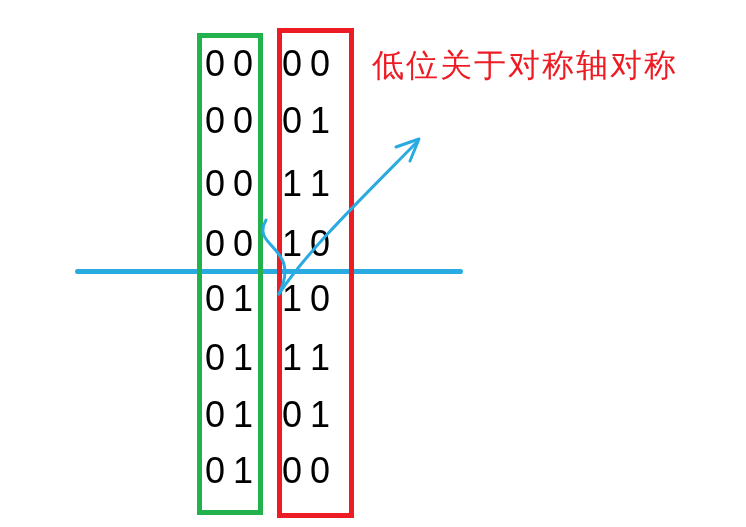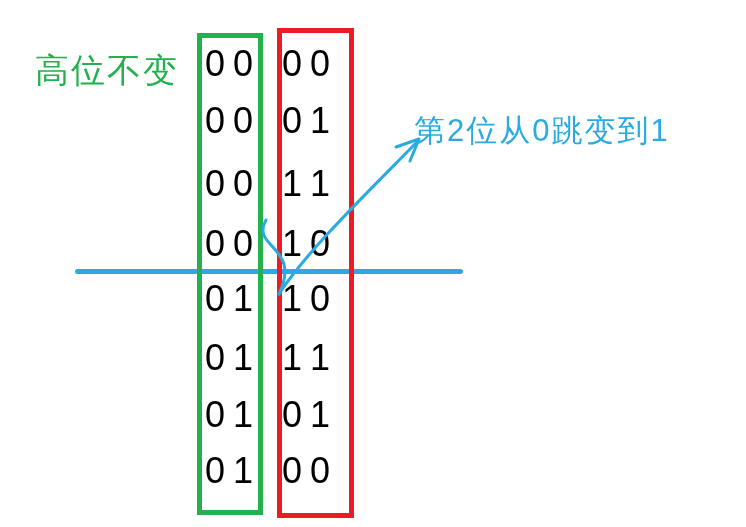--- a/index.html
+++ b/index.html
@@ -56,22 +56,21 @@
     left: 0; top: 0;
     width: 746px; height: 527px;
     pointer-events: none;
   }
 </style>
 </head>
 <body>
 
 <div class="canvas">
 
-  <span class="label label-green">高位不变</span>
-  <span class="label label-jump">第2位从0跳变到1</span>
+  <span class="label label-red">低位关于对称轴对称</span>
 
   <div class="axis-line"></div>
 
   <div class="box box-green"></div>
   <div class="box box-red"></div>
 
   <div>
     <div class="bit-row" style="top:45px">
       <span class="bit c1">0</span>
       <span class="bit c2">0</span>

